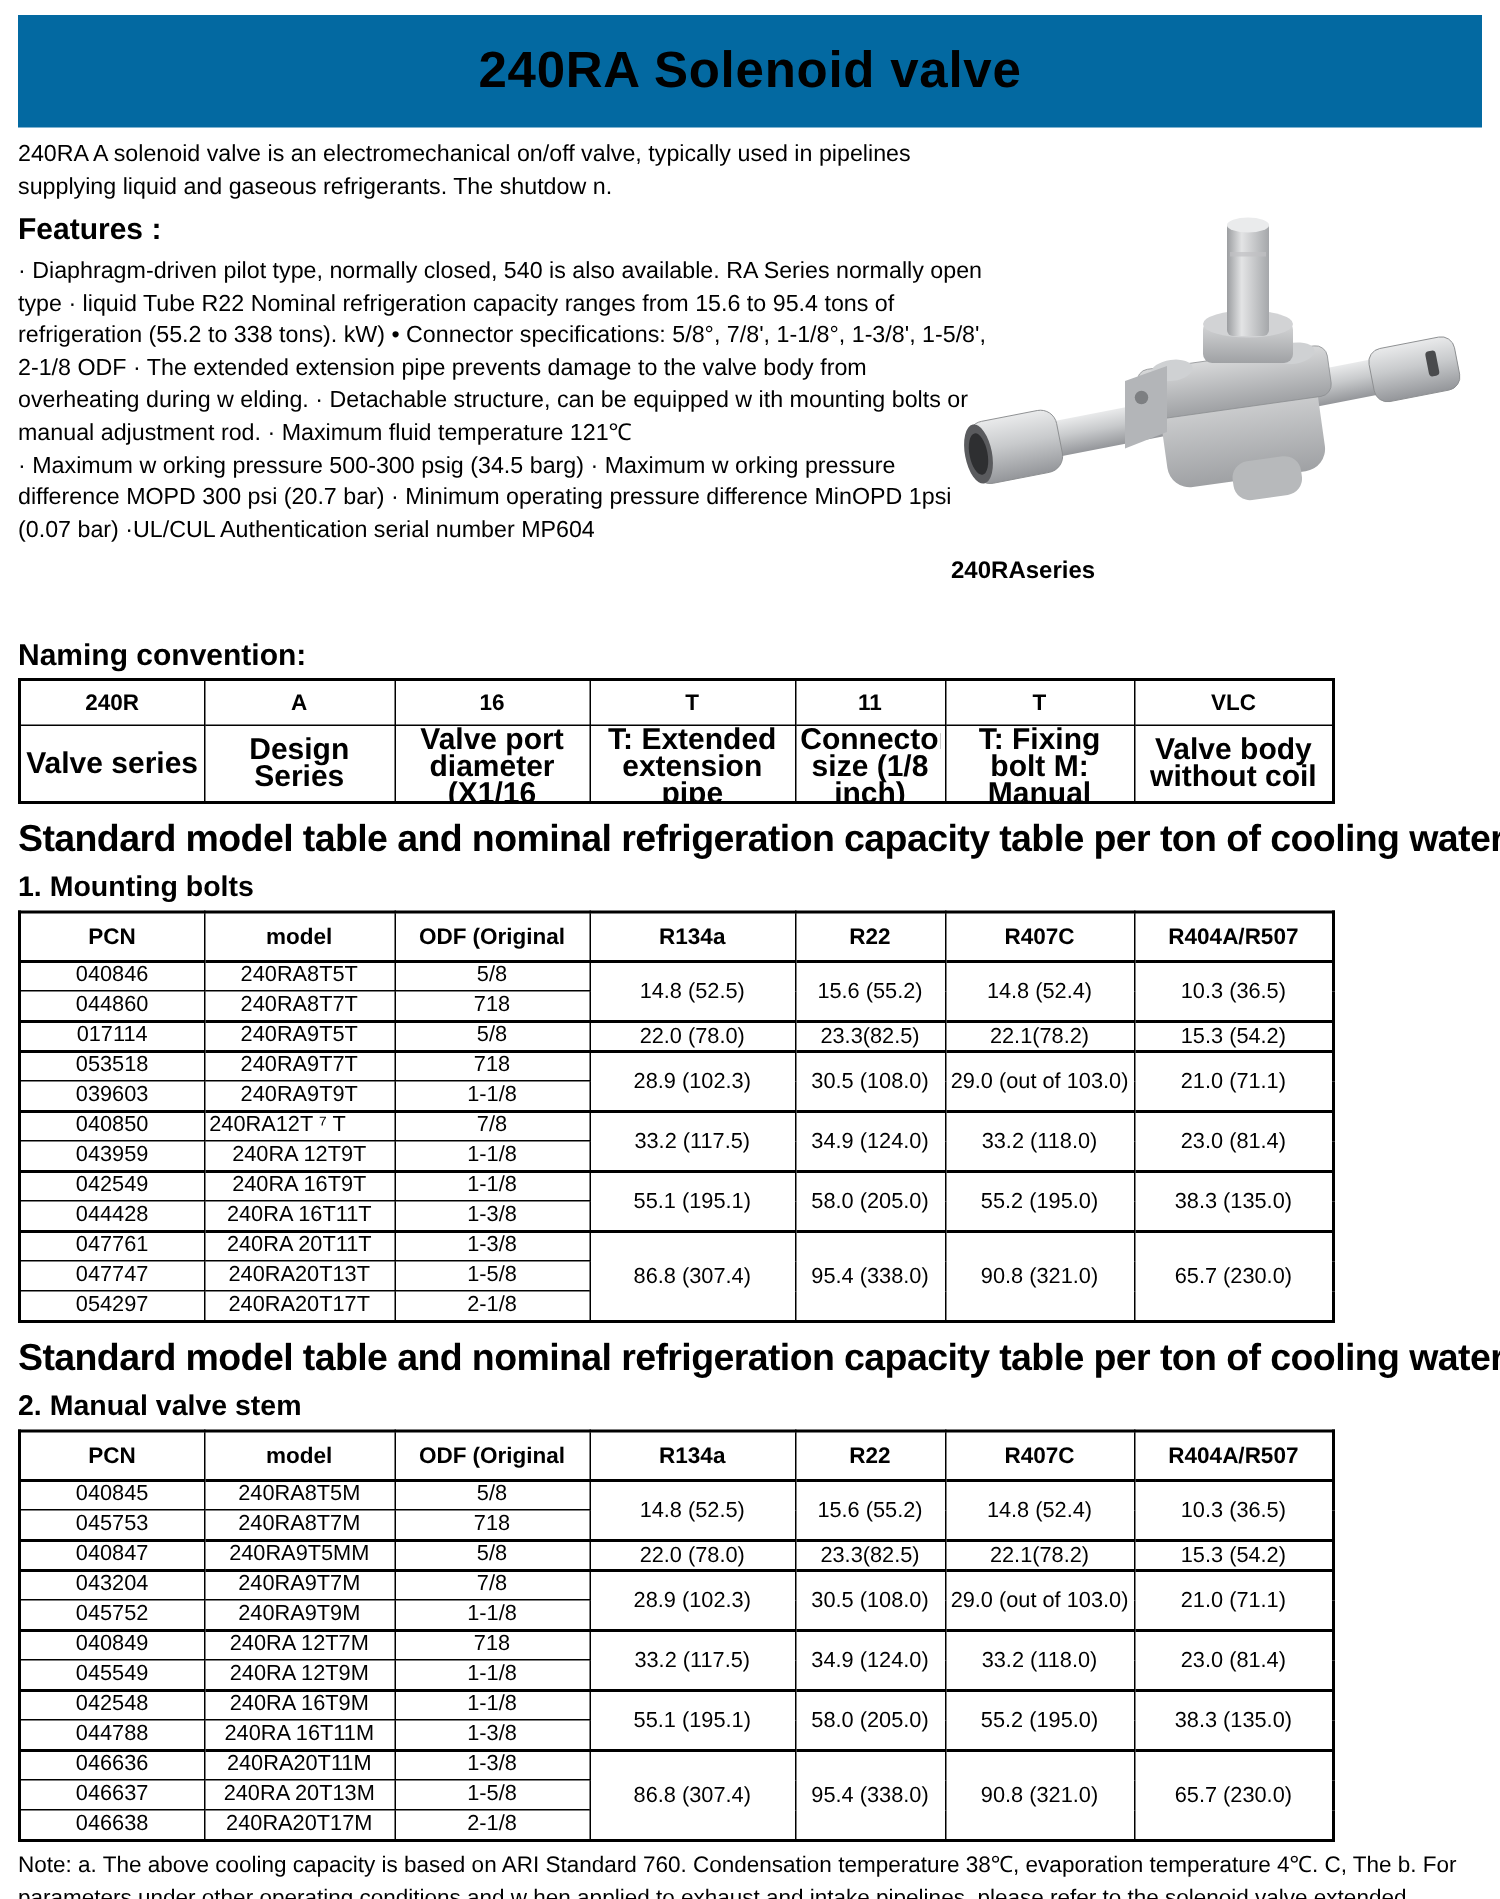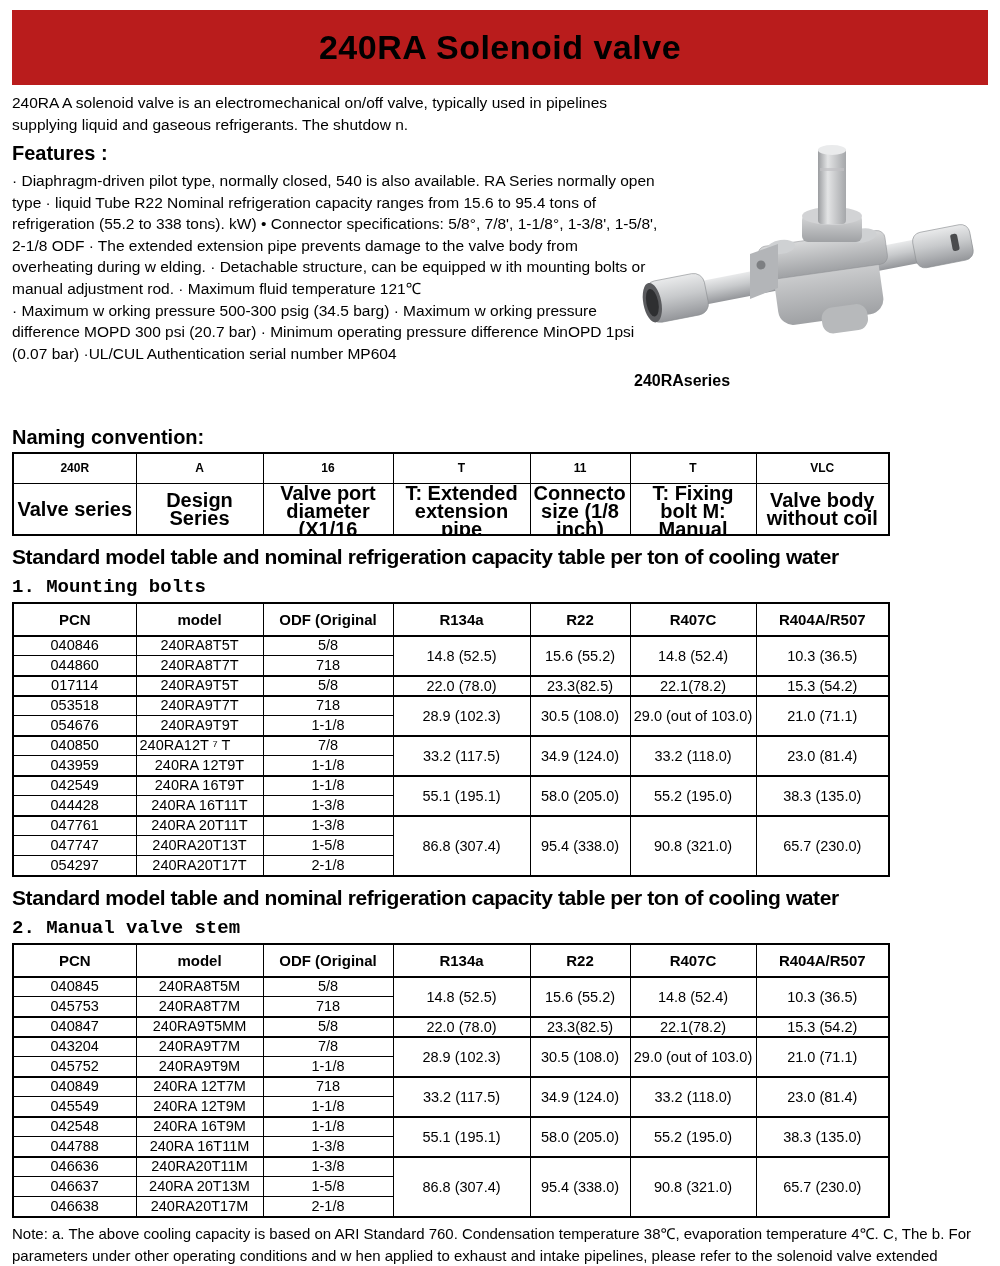--- a/index.html
+++ b/index.html
@@ -7,52 +7,52 @@
   body {
     font-family: "Liberation Sans", sans-serif;
     color: #000;
     width: 1000px;
     overflow-x: hidden;
   }
   .page { width: 1000px; min-height: 1266px; padding: 10px 12px 16px 12px; }
 
   
   .title-bar {
-    background: #b91c1c;
+    background: #0369a1;
     height: 75px;
     display: flex; align-items: center; justify-content: center;
   }
   .title-bar h1 { margin: 0; font-size: 34px; font-weight: bold; letter-spacing: 0.5px; }
 
   
   .top { position: relative; margin-top: 7px; min-height: 318px; }
   .intro { width: 632px; font-size: 15.5px; line-height: 22px; margin: 0 0 5px 0; }
   .features-h { font-size: 20px; font-weight: bold; margin: 6px 0 5px 0; }
   .features-p { width: 648px; font-size: 15.5px; line-height: 21.6px; margin: 0; }
   .figure { position: absolute; top: 46px; right: 2px; width: 352px; }
   .figure svg { display: block; width: 352px; height: 226px; }
   .caption { font-size: 16px; font-weight: bold; margin: 8px 0 0 0; }
 
   
   .naming-h { font-size: 20px; font-weight: bold; margin: 16px 0 3px 0; }
   table { border-collapse: collapse; table-layout: fixed; }
   .grid { width: 876px; border: 2px solid #000; }
   .grid th, .grid td { border: 1px solid #000; padding: 0 3px; text-align: center; }
-  .naming-table tr.code-row th { height: 30px; font-size: 12px; font-weight: bold; }
+  .naming-table tr.code-row th { height: 30px; font-size: 15px; font-weight: bold; }
   .naming-table tr.meaning-row td {
     height: 50px; font-size: 20px; font-weight: bold; line-height: 18px; vertical-align: middle;
   }
   .naming-table .clip { max-height: 50px; overflow: hidden; }
 
   
   .big-h {
-    font-size: 21px; font-weight: bold; letter-spacing: -0.4px;
+    font-size: 25px; font-weight: bold; letter-spacing: -0.4px;
     white-space: nowrap; margin: 9px 0 2px 0;
   }
-  .sub-h { font-size: 19px; font-weight: bold; margin: 7px 0 4px 0; font-family: Liberation Mono, monospace; }
+  .sub-h { font-size: 19px; font-weight: bold; margin: 7px 0 4px 0; }
 
   
   .model-table { font-size: 14.5px; }
   .model-table thead th { height: 33px; font-size: 15px; font-weight: bold; border-bottom: 2px solid #000; }
   .model-table td { height: 20px; line-height: 17px; }
   .model-table tr.group-start td { border-top: 2px solid #000; }
   .model-table td.cap { line-height: 18px; }
 
   
   .note { font-size: 15px; line-height: 22.5px; margin: 5px 0 0 0; width: 976px; }
@@ -220,21 +220,21 @@
         <tr class="group-start">
           <td>053518</td>
           <td>240RA9T7T</td>
           <td>718</td>
           <td rowspan="2" class="cap">28.9 (102.3)</td>
           <td rowspan="2" class="cap">30.5 (108.0)</td>
           <td rowspan="2" class="cap">29.0 (out of 103.0)</td>
           <td rowspan="2" class="cap">21.0 (71.1)</td>
         </tr>
         <tr>
-          <td>054676</td>
+          <td>039603</td>
           <td>240RA9T9T</td>
           <td>1-1/8</td>
         </tr>
         <tr class="group-start">
           <td>040850</td>
           <td style="text-align: left;">240RA12T ⁷ T</td>
           <td>7/8</td>
           <td rowspan="2" class="cap">33.2 (117.5)</td>
           <td rowspan="2" class="cap">34.9 (124.0)</td>
           <td rowspan="2" class="cap">33.2 (118.0)</td>

